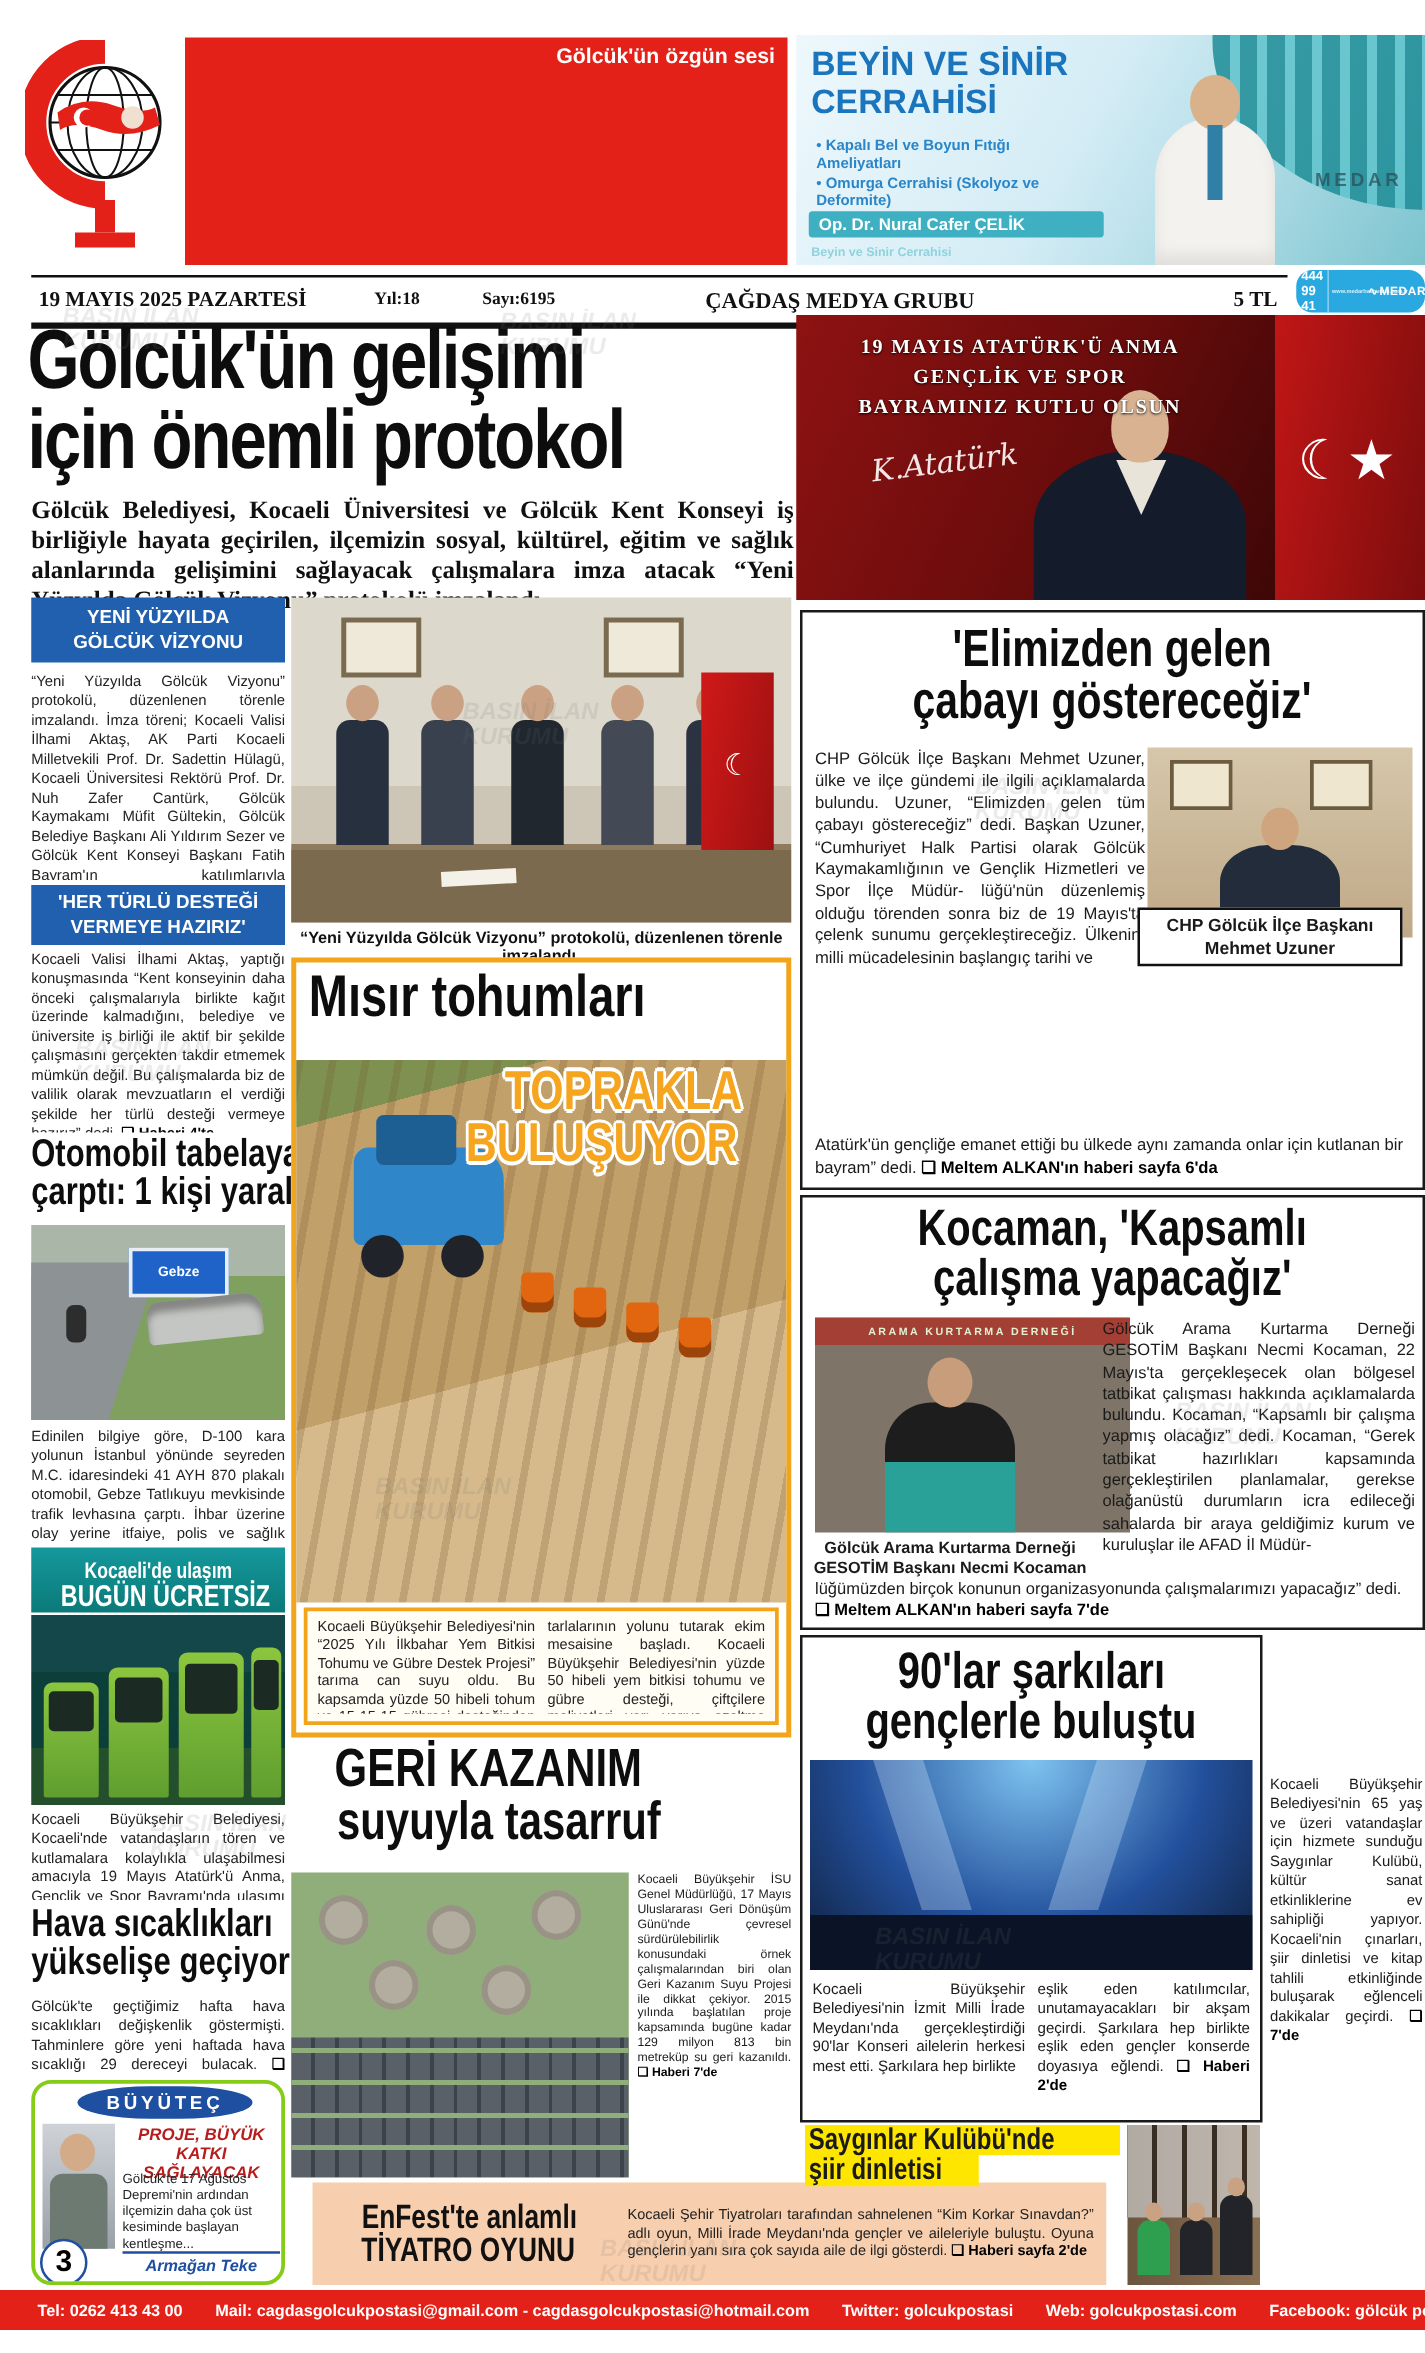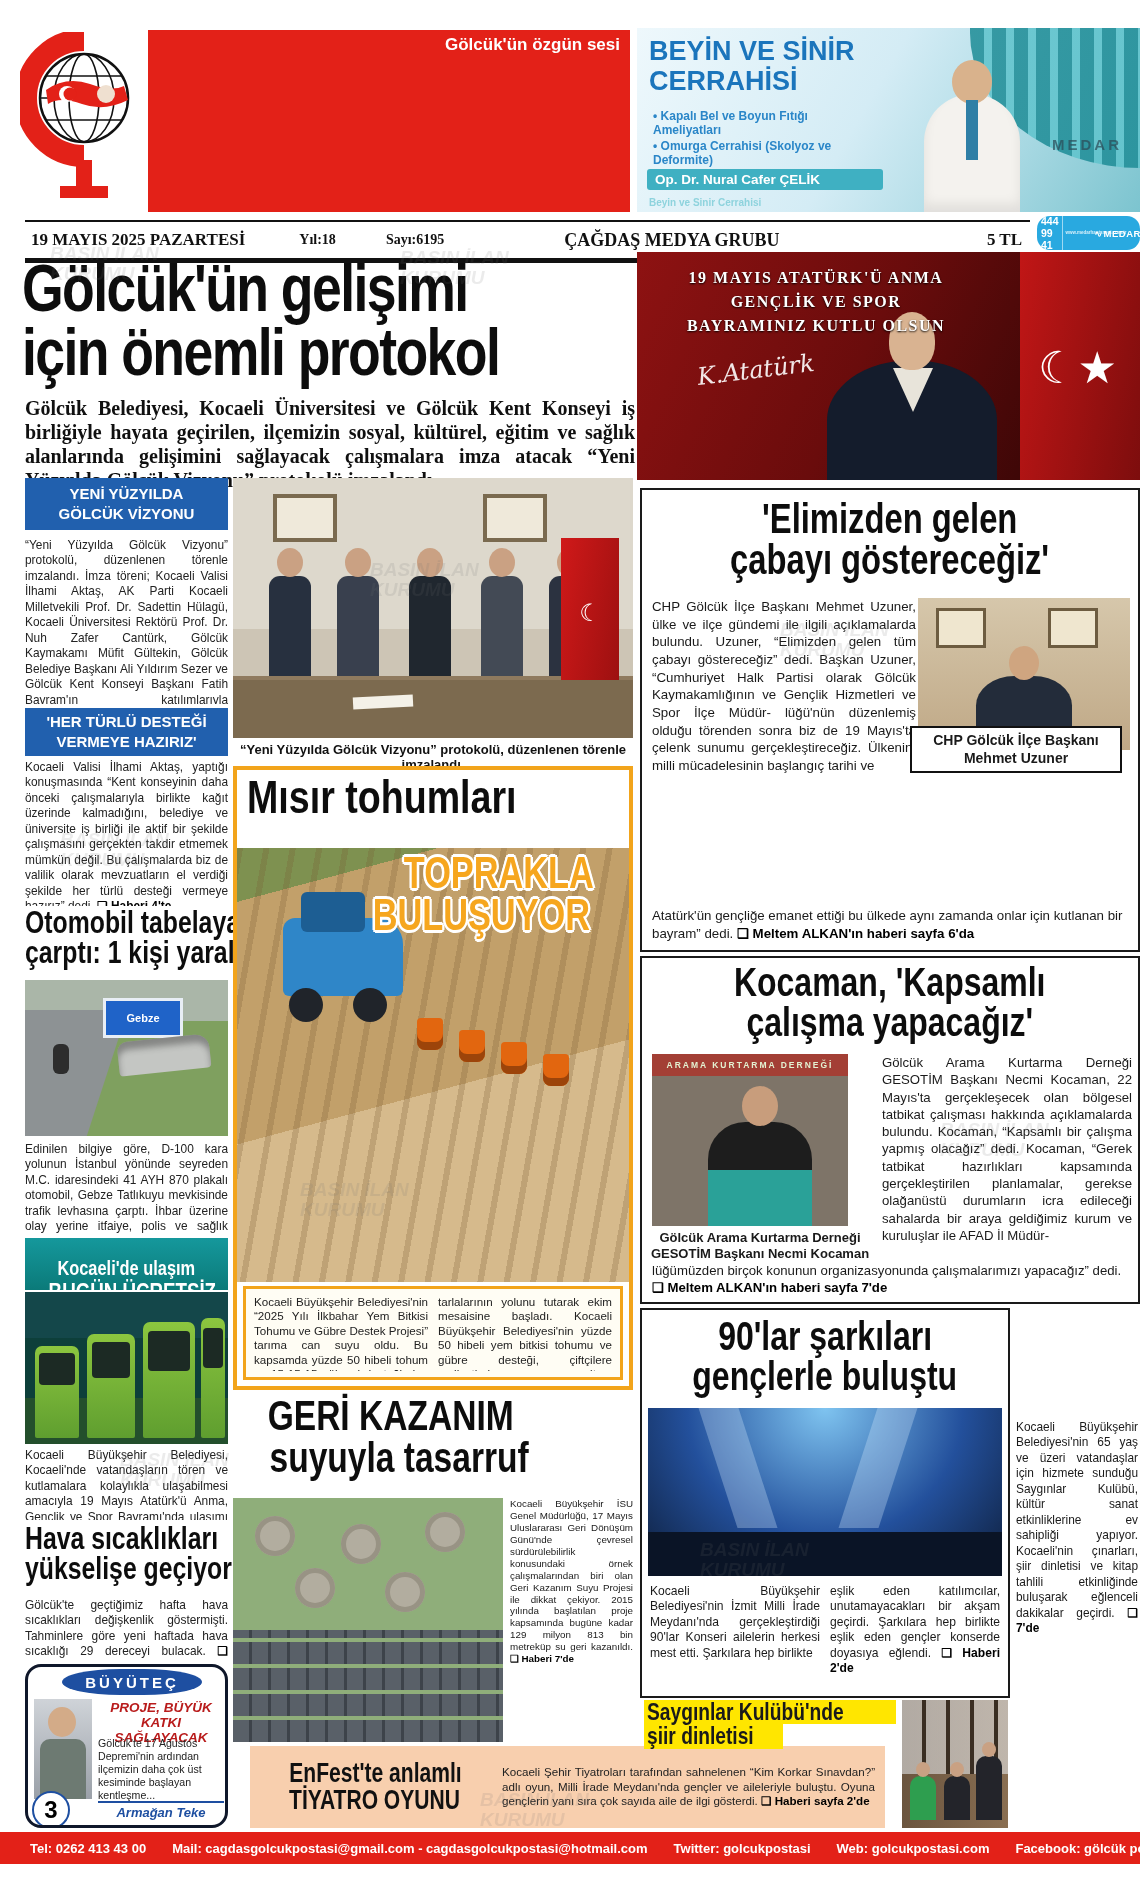--- a/index.html
+++ b/index.html
@@ -81,30 +81,30 @@
   #crash{left:25px;top:980px;width:203px;height:156px;overflow:hidden;
       background:linear-gradient(180deg,#aab6a8 0 26%,#7fa05f 26% 100%);}
   #crash-road{position:absolute;left:-30px;top:30px;width:110px;height:140px;background:#8d9294;transform:skewX(-18deg);}
   #crash-car{position:absolute;right:18px;top:58px;width:92px;height:34px;background:#c4c6c3;border-radius:10px 14px 4px 4px;transform:rotate(-6deg);box-shadow:inset 0 8px 6px rgba(40,40,40,.4);}
   #crash-biker{position:absolute;left:28px;top:64px;width:16px;height:30px;background:#2d2d2d;border-radius:6px;}
   #crash-sign{position:absolute;left:78px;top:18px;width:74px;height:34px;background:#1f63c8;border:3px solid #e8eef5;
       color:#fff;font-weight:bold;font-size:11px;display:flex;align-items:center;justify-content:center;}
   #oto-t{left:25px;top:1142px;width:203px;height:92px;}
   #ulasim-box{left:25px;top:1238px;width:203px;height:52px;background:linear-gradient(180deg,#15989c,#0b7a79);
       color:#fff;text-align:center;font-weight:bold;}
-  #ulasim-box .l1{font-size:21px;line-height:1.08;padding-top:19px;}
+  #ulasim-box .l1{font-size:18px;line-height:1.08;padding-top:9px;}
   #ulasim-box .l2{font-size:24px;line-height:1;}
   #bus{left:25px;top:1292px;width:203px;height:152px;overflow:hidden;
       background:linear-gradient(180deg,#14474a 0 30%,#0d3f3a 30% 70%,#234f2c 70% 100%);}
   .busv{position:absolute;bottom:6px;background:linear-gradient(#8cc63f,#5f9e2f);border-radius:7px 7px 2px 2px;}
   .busv::before{content:"";position:absolute;left:10%;top:8%;width:80%;height:34%;background:#1c2a24;border-radius:4px;}
   #bus-t{left:25px;top:1448px;width:203px;height:72px;}
   #hava-h{left:25px;top:1524px;width:203px;font-size:31px;}
   #hava-t{left:25px;top:1598px;width:203px;height:62px;}
-  #buyutec{left:25px;top:1664px;width:203px;height:164px;border:3px solid #0f172a;border-radius:16px;
+  #buyutec{left:25px;top:1664px;width:203px;height:164px;border:3px solid #84cc16;border-radius:16px;
       box-sizing:border-box;overflow:hidden;background:#fff;}
   #by-band{position:absolute;left:34px;top:2px;width:140px;height:26px;background:#1e4fa1;border-radius:50%/60%;
       color:#fff;font-weight:bold;font-size:15px;letter-spacing:3px;display:flex;align-items:center;justify-content:center;}
   #by-photo{position:absolute;left:6px;top:32px;width:58px;height:100px;background:linear-gradient(#cfd3d8,#9aa0a8);}
   #by-photo::before{content:"";position:absolute;left:14px;top:8px;width:28px;height:30px;border-radius:50%;background:#d3ab88;}
   #by-photo::after{content:"";position:absolute;left:6px;top:40px;width:46px;height:60px;background:#6d7a72;border-radius:10px 10px 0 0;}
   #by-num{position:absolute;left:4px;top:124px;width:34px;height:34px;border:2px solid #1e4fa1;border-radius:50%;
       background:#fff;color:#000;font-weight:bold;font-size:24px;display:flex;align-items:center;justify-content:center;}
   #by-title{position:absolute;left:70px;top:34px;width:126px;text-align:center;font-weight:bold;font-style:italic;
       font-size:13.5px;line-height:1.1;color:#b91c1c;}
@@ -156,21 +156,21 @@
   #uz-photo{position:absolute;right:8px;top:108px;width:212px;height:152px;overflow:hidden;
       background:linear-gradient(#d6c7ab,#bfa886);}
   #uz-photo .man{position:absolute;left:58px;bottom:0;width:96px;height:74px;background:#232c3a;border-radius:40% 40% 0 0;}
   #uz-photo .man::before{content:"";position:absolute;left:33px;top:-30px;width:30px;height:34px;border-radius:50%;background:#cfa580;}
   #uz-photo .fr{position:absolute;top:10px;width:44px;height:34px;background:#efe6cf;border:3px solid #6d5c40;}
   #uz-cap{position:absolute;right:16px;top:236px;width:204px;border:2px solid #111;background:#fff;text-align:center;
       font-weight:bold;font-size:14px;line-height:1.25;padding:4px 2px;}
   #uz-tail{position:absolute;left:10px;right:10px;bottom:8px;font-size:13.3px;line-height:1.3;}
   #kocaman{left:640px;top:956px;width:500px;height:348px;}
   #ko-h{position:absolute;left:0;right:0;top:4px;text-align:center;font-size:41px;}
-  #ko-photo{position:absolute;left:10px;top:96px;width:196px;height:172px;overflow:hidden;background:#7e7468;}
+  #ko-photo{position:absolute;left:10px;top:96px;width:252px;height:172px;overflow:hidden;background:#7e7468;}
   #ko-banner{position:absolute;left:0;top:0;width:100%;height:22px;background:#a83a30;color:#efd;opacity:.9;
       font-size:8.5px;font-weight:bold;letter-spacing:2px;text-align:center;line-height:22px;}
   #ko-man{position:absolute;left:56px;bottom:0;width:104px;height:104px;border-radius:36% 36% 0 0;
       background:linear-gradient(180deg,#1d1d1d 0 46%,#2aa198 46%);}
   #ko-man::before{content:"";position:absolute;left:34px;top:-36px;width:36px;height:40px;border-radius:50%;background:#c89d7c;}
   #ko-cap{position:absolute;left:4px;top:272px;width:228px;text-align:center;font-weight:bold;font-size:13px;line-height:1.25;}
   #ko-body{position:absolute;left:240px;top:96px;width:250px;height:212px;font-size:13.2px;line-height:1.31;overflow:hidden;}
   #ko-tail{position:absolute;left:10px;right:10px;bottom:6px;font-size:13.2px;line-height:1.3;}
   #d90{left:640px;top:1308px;width:370px;height:390px;}
   #d90-h{position:absolute;left:0;right:0;top:6px;text-align:center;font-size:41px;}

